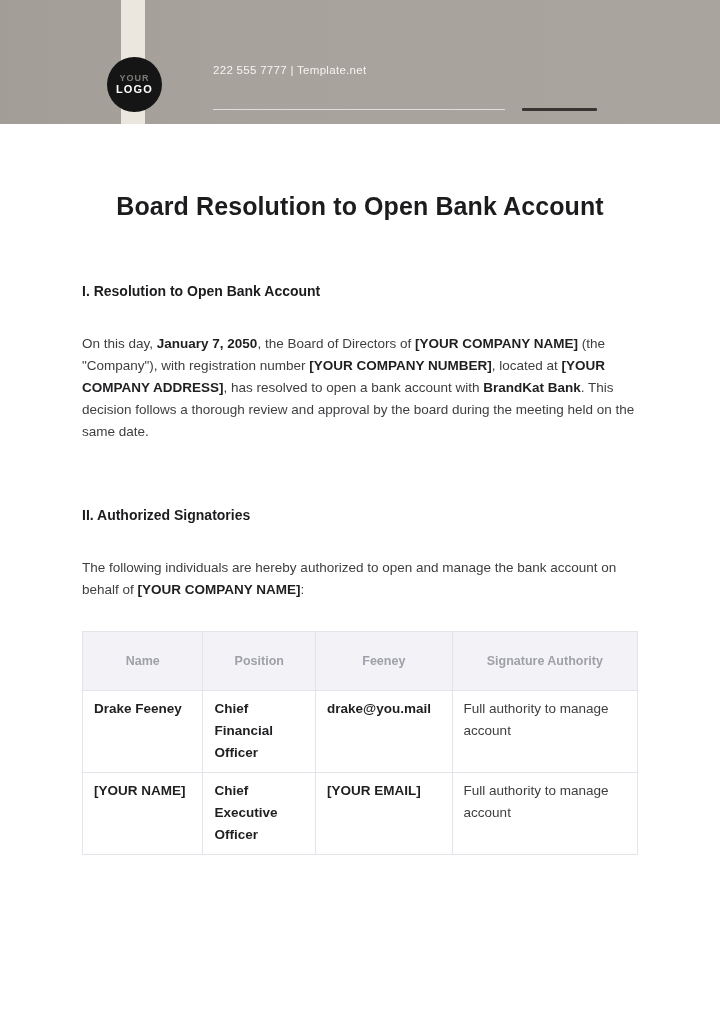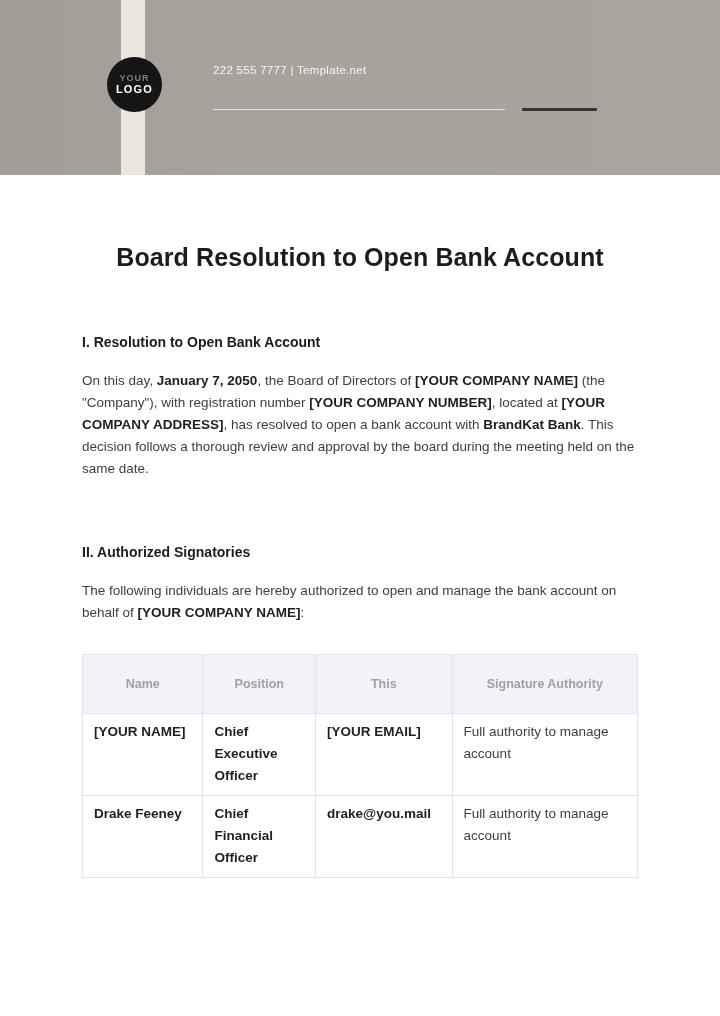--- a/index.html
+++ b/index.html
@@ -9,21 +9,21 @@
     height: 1016px;
     margin: 0 auto;
     font-family: "Liberation Sans", "DejaVu Sans", sans-serif;
     overflow: hidden;
     position: relative;
   }
 
   
   .letterhead {
     position: relative;
-    height: 175px;
+    height: 124px;
     background: linear-gradient(90deg, #a29d96 0%, #a7a29b 30%, #a9a49d 100%);
   }
   .accent-stripe {
     position: absolute;
     left: 121px; top: 0;
     width: 24px; height: 100%;
     background: #ebe7de;
   }
   .logo-circle {
     position: absolute;
@@ -86,21 +86,21 @@
   }
   .section-1 { margin-top: 58px; }
   .section-2 { margin-top: 60px; }
   .section-heading {
     font-size: 14px;
     line-height: 24px;
     font-weight: 700;
     color: #1c1c1e;
   }
   .body-para {
-    margin-top: 16px;
+    margin-top: 30px;
     font-size: 13.5px;
     line-height: 22px;
     color: #3e3e40;
   }
   .body-para .b, .b { font-weight: 700; color: #1f1f21; }
 
   
   .sig-table {
     width: 100%;
     margin-top: 30px;
@@ -160,34 +160,34 @@
       <colgroup>
         <col style="width:21.7%">
         <col style="width:20.3%">
         <col style="width:24.6%">
         <col style="width:33.4%">
       </colgroup>
       <thead>
         <tr>
             <th>Name</th>
             <th>Position</th>
-            <th>This</th>
+            <th>Feeney</th>
             <th>Signature Authority</th>
           </tr>
       </thead>
       <tbody>
           <tr>
+            <td>Drake Feeney</td>
+            <td>Chief Financial Officer</td>
+            <td>drake@you.mail</td>
+            <td>Full authority to manage account</td>
+          </tr>
+          <tr>
             <td>[YOUR NAME]</td>
             <td>Chief Executive Officer</td>
             <td>[YOUR EMAIL]</td>
-            <td>Full authority to manage account</td>
-          </tr>
-          <tr>
-            <td>Drake Feeney</td>
-            <td>Chief Financial Officer</td>
-            <td>drake@you.mail</td>
             <td>Full authority to manage account</td>
           </tr>
         </tbody>
     </table>
 
   </section>
 </main>
 
 </body></html>

